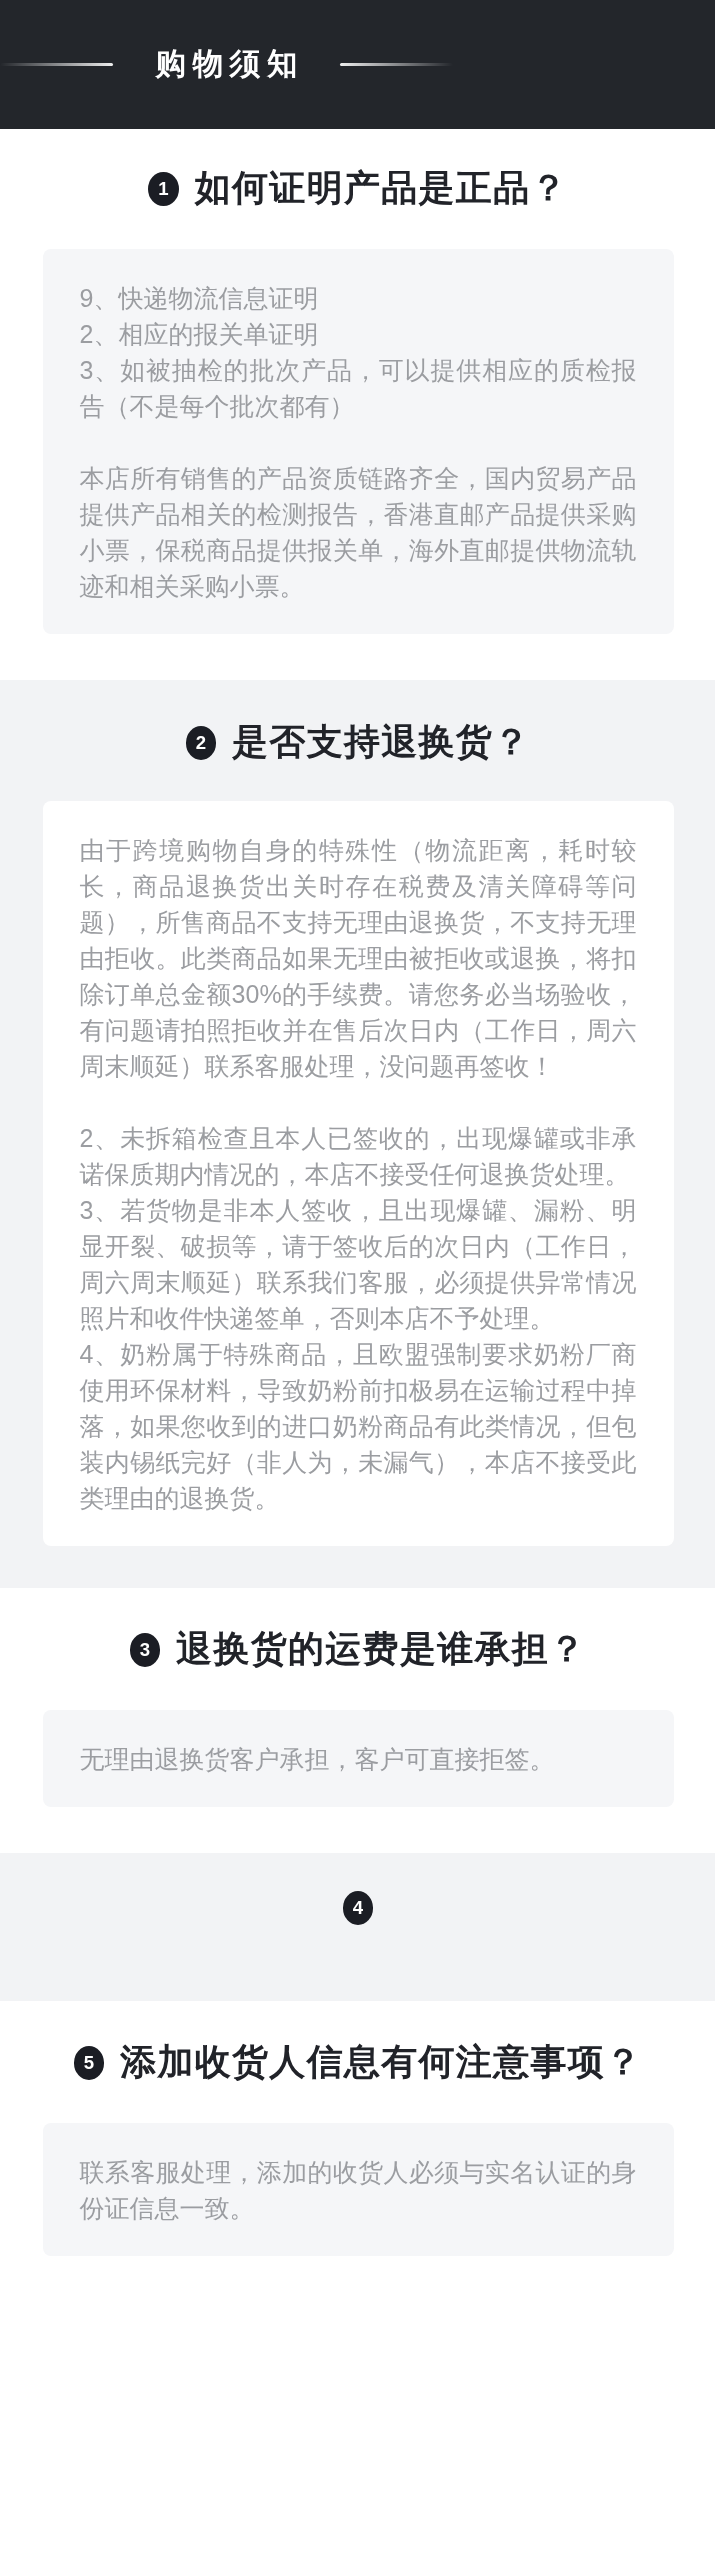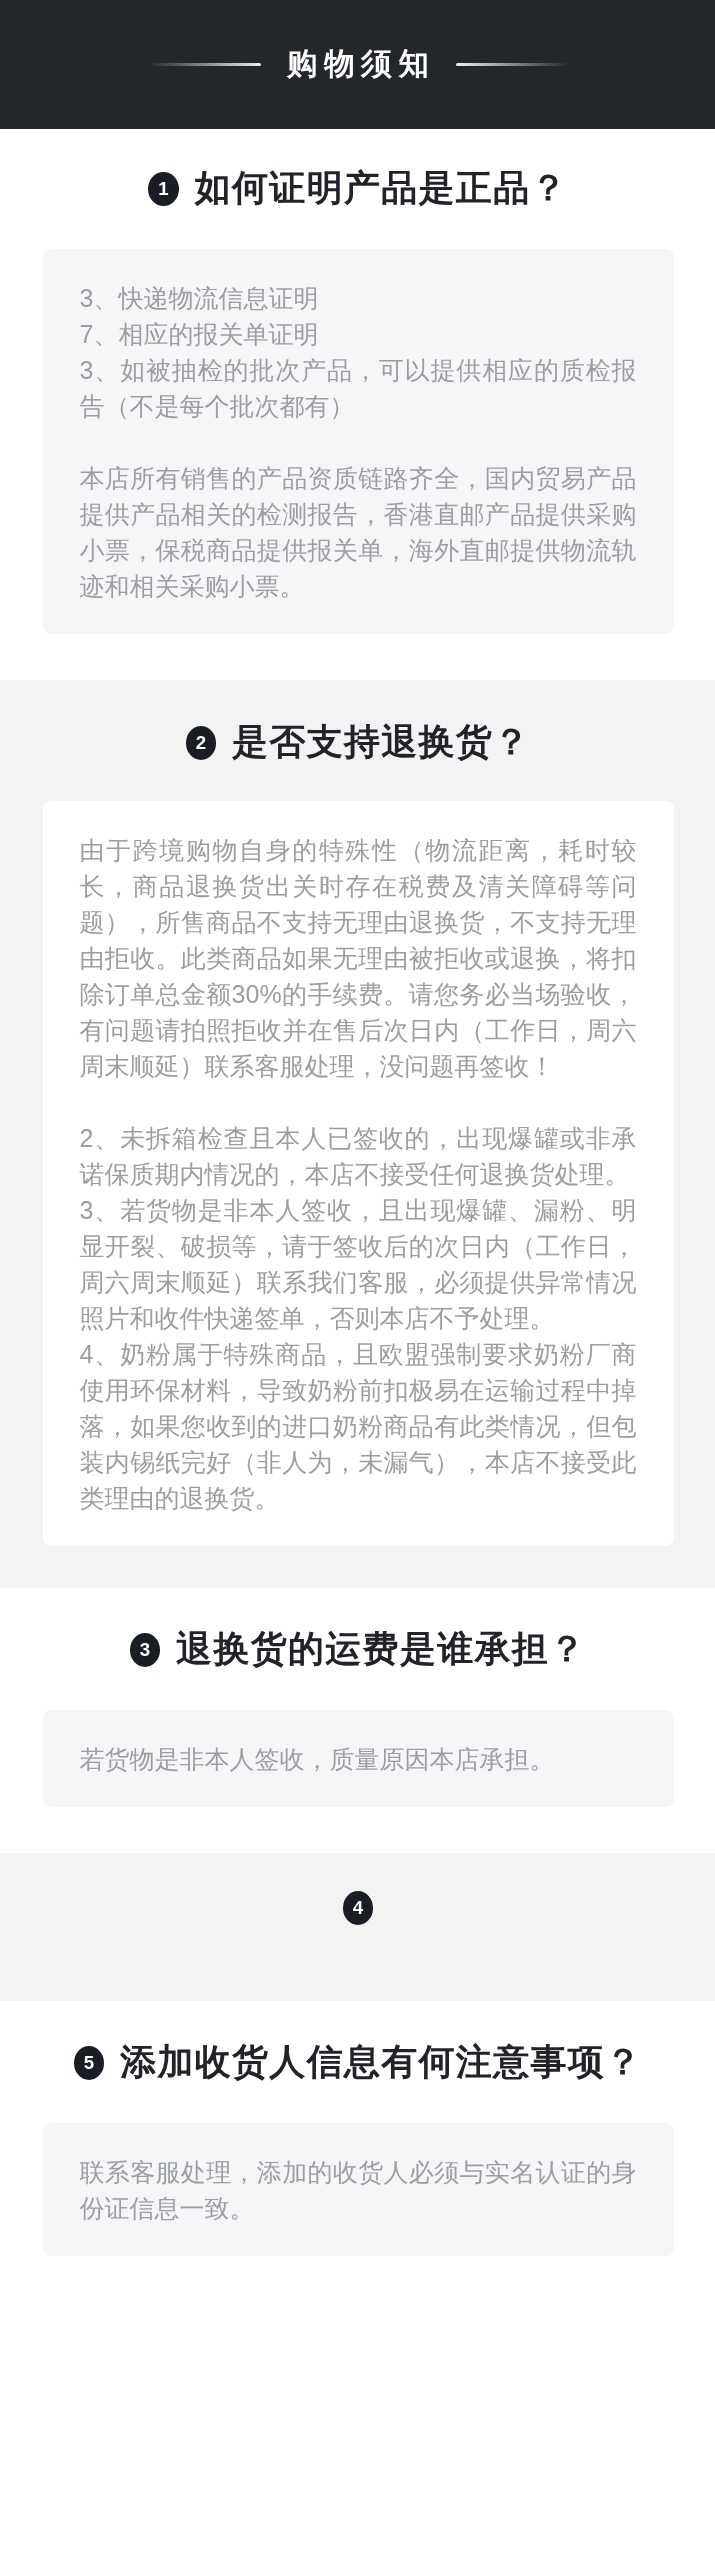--- a/index.html
+++ b/index.html
@@ -21,22 +21,21 @@
     font-family:"Liberation Sans","DejaVu Sans",sans-serif;
   }
   .page{width:716px;min-height:2576px;overflow:hidden;background:#ffffff;}
 
   
   .page-header{
     height:129px;
     background:var(--header-bg);
     display:flex;
     align-items:center;
-    justify-content:center;
-    gap:20px;
+    gap:36px;
   }
   .page-header h1{
     margin:0;
     color:var(--header-text);
     font-size:30.5px;
     font-weight:bold;
     letter-spacing:6.6px;
     text-indent:6.6px;
     white-space:nowrap;
   }
@@ -112,22 +111,22 @@
     <h1>购物须知</h1>
     <span class="hline right"></span>
   </header>
 
   <section class="section-plain first">
     <div class="heading">
       <span class="badge">1</span>
       <h2 class="section-title">如何证明产品是正品？</h2>
     </div>
     <div class="box gray">
-      <p>3、快递物流信息证明</p>
-      <p>7、相应的报关单证明</p>
+      <p>9、快递物流信息证明</p>
+      <p>2、相应的报关单证明</p>
       <p>3、如被抽检的批次产品，可以提供相应的质检报告（不是每个批次都有）</p>
       <div class="gap"></div>
       <p>本店所有销售的产品资质链路齐全，国内贸易产品提供产品相关的检测报告，香港直邮产品提供采购小票，保税商品提供报关单，海外直邮提供物流轨迹和相关采购小票。</p>
     </div>
   </section>
 
   <section class="section-band">
     <div class="heading">
       <span class="badge">2</span>
       <h2 class="section-title">是否支持退换货？</h2>
@@ -140,21 +139,21 @@
       <p>4、奶粉属于特殊商品，且欧盟强制要求奶粉厂商使用环保材料，导致奶粉前扣极易在运输过程中掉落，如果您收到的进口奶粉商品有此类情况，但包装内锡纸完好（非人为，未漏气），本店不接受此类理由的退换货。</p>
     </div>
   </section>
 
   <section class="section-plain">
     <div class="heading">
       <span class="badge">3</span>
       <h2 class="section-title">退换货的运费是谁承担？</h2>
     </div>
     <div class="box gray">
-      <p>若货物是非本人签收，质量原因本店承担。</p>
+      <p>无理由退换货客户承担，客户可直接拒签。</p>
     </div>
   </section>
 
   <section class="section-band">
     <div class="heading">
       <span class="badge">4</span>
     </div>
   </section>
 
   <section class="section-plain">

